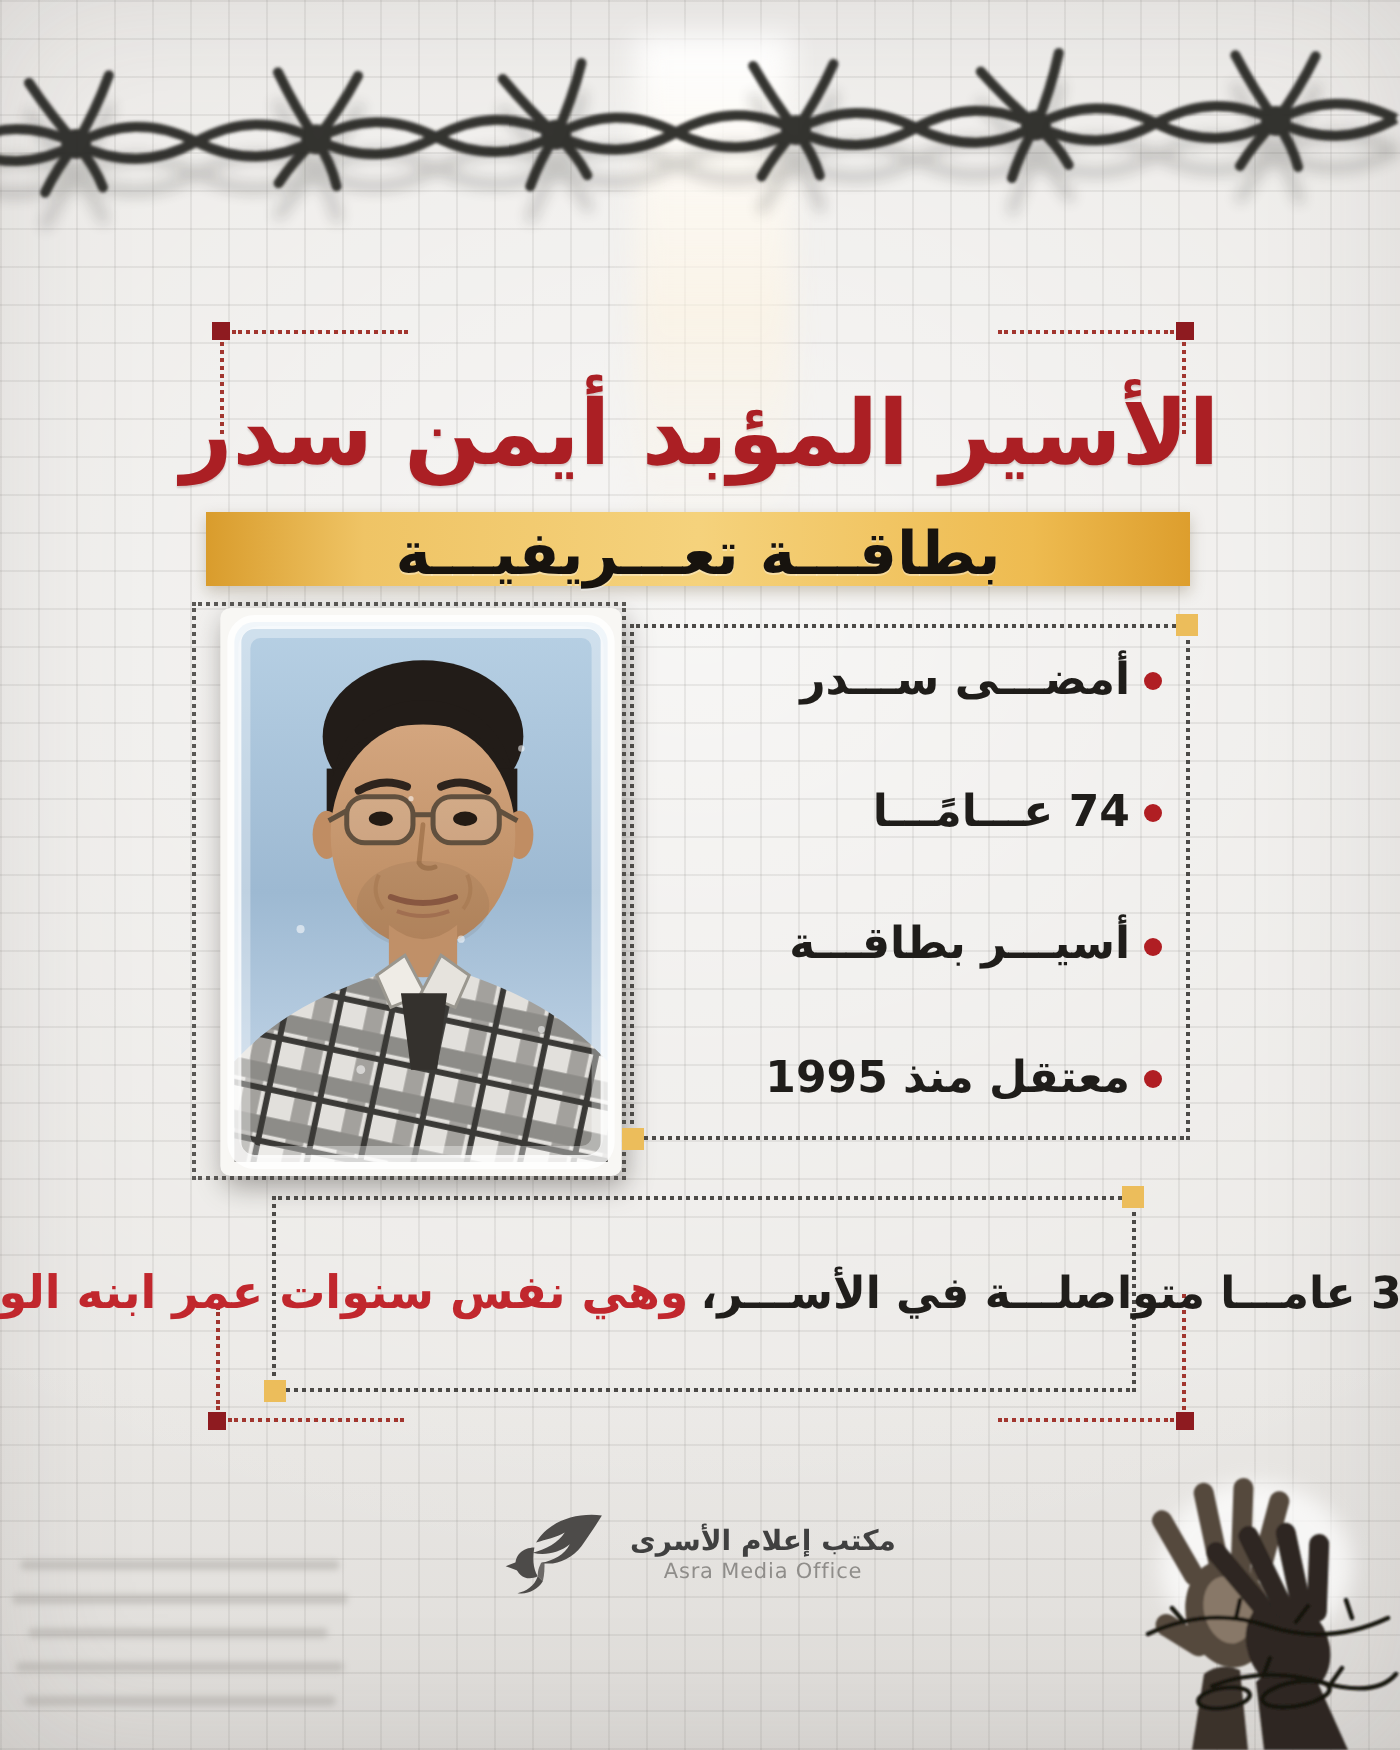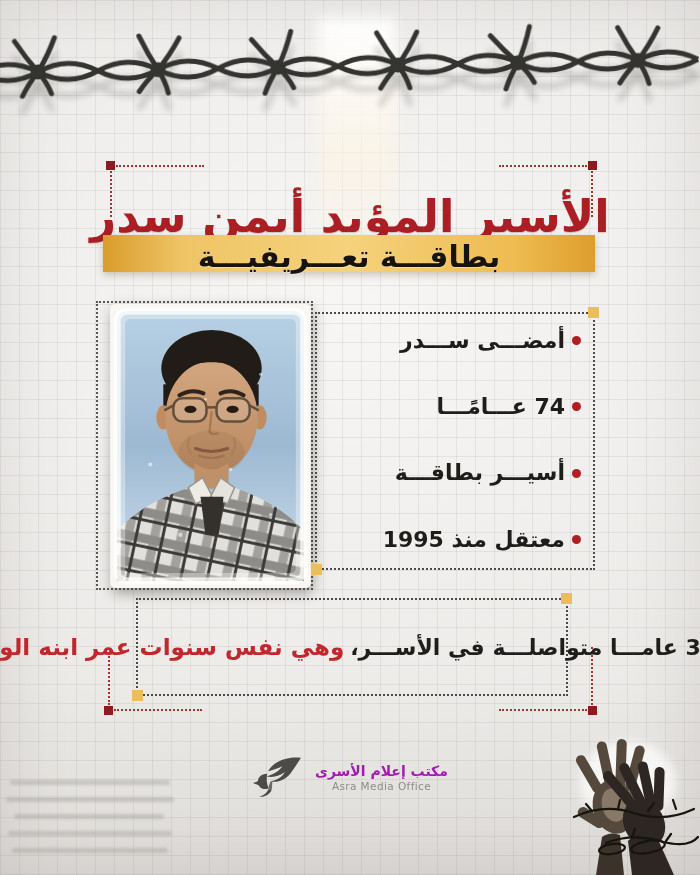--- a/index.html
+++ b/index.html
@@ -38,21 +38,21 @@
   .corner.br{left:493px;top:642px;width:104px;height:73px;}
   .corner.br .sq{right:0;bottom:0;} .corner.br .h{right:10px;bottom:4px;} .corner.br .v{right:4px;bottom:10px;height:58px;}
 
   .title{
     position:absolute;left:0;right:0;top:156px;height:88px;margin:16px;
     display:flex;align-items:center;justify-content:center;
     font-size:45px;font-weight:bold;color:#ab1f24;
     text-shadow:0 1px 1px rgba(60,10,10,.18);
   }
   .banner{
-    position:absolute;left:103px;top:235px;width:492px;height:37px;
+    position:absolute;left:103px;top:256px;width:492px;height:37px;
     background:linear-gradient(90deg,#d99c2c 0%,#efc465 16%,#f5d27c 50%,#eebb50 84%,#dd9e2d 100%);
     box-shadow:0 3px 7px rgba(80,60,20,.25);
     display:flex;align-items:center;justify-content:center;overflow:visible;
   }
   .banner span{
     font-size:30px;font-weight:bold;color:#17130e;line-height:1;
     text-shadow:0 1px 0 rgba(255,255,255,.35);margin-top:6px;
   }
   .photo-frame-dotted{
     position:absolute;left:96px;top:301px;width:217px;height:289px;
@@ -85,21 +85,21 @@
   }
   .sum1{font-size:22px;font-weight:bold;color:#201e1b;white-space:nowrap;}
   .sum2{font-size:23px;font-weight:bold;color:#c1272d;white-space:nowrap;}
 
   .logo{
     position:absolute;left:0;right:0;top:752px;height:52px;
     display:flex;align-items:center;justify-content:center;gap:9px;
   }
   .logo .bird{width:54px;height:46px;}
   .logo-text{display:flex;flex-direction:column;align-items:center;line-height:1.25;}
-  .logo-text .ar{font-size:14px;font-weight:bold;color:#a21caf;}
+  .logo-text .ar{font-size:14px;font-weight:bold;color:#404040;}
   .logo-text .en{font-size:10.5px;color:#8f8d8a;letter-spacing:.4px;}
 
   .faint{position:absolute;left:6px;top:780px;width:180px;opacity:.5;filter:blur(1.6px);}
   .faint i{display:block;height:5px;border-radius:3px;background:#a9a6a1;margin-bottom:12px;}
   .faint i:nth-child(1){width:160px;margin-left:4px;}
   .faint i:nth-child(2){width:168px;}
   .faint i:nth-child(3){width:150px;margin-left:8px;}
   .faint i:nth-child(4){width:164px;margin-left:2px;}
   .faint i:nth-child(5){width:156px;margin-left:6px;}
   .hands{position:absolute;right:0;bottom:0;width:152px;height:150px;}

